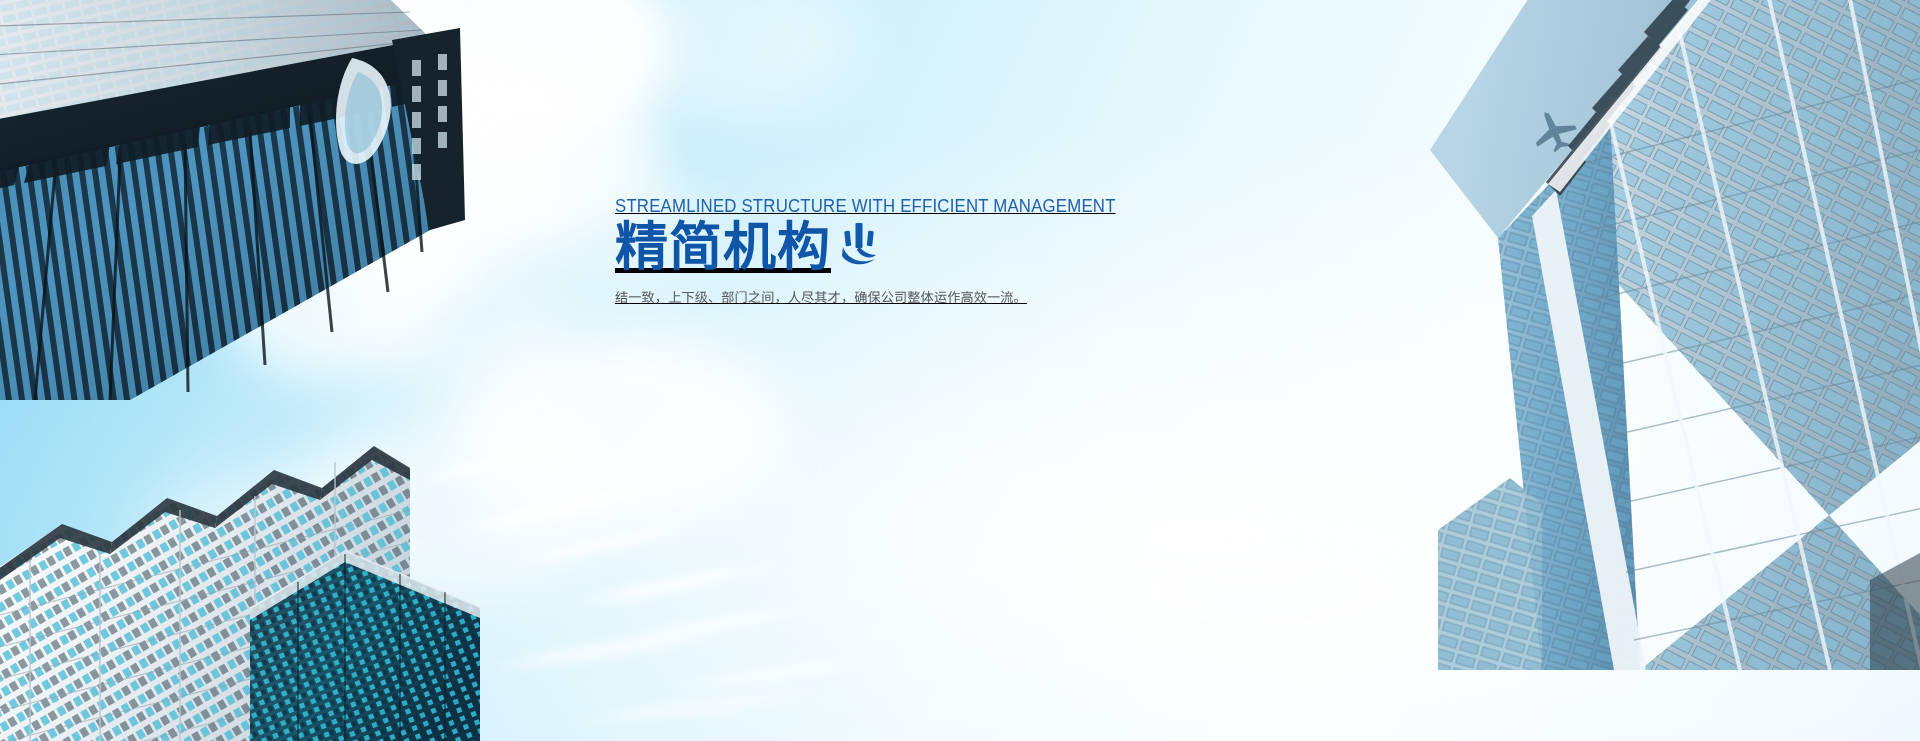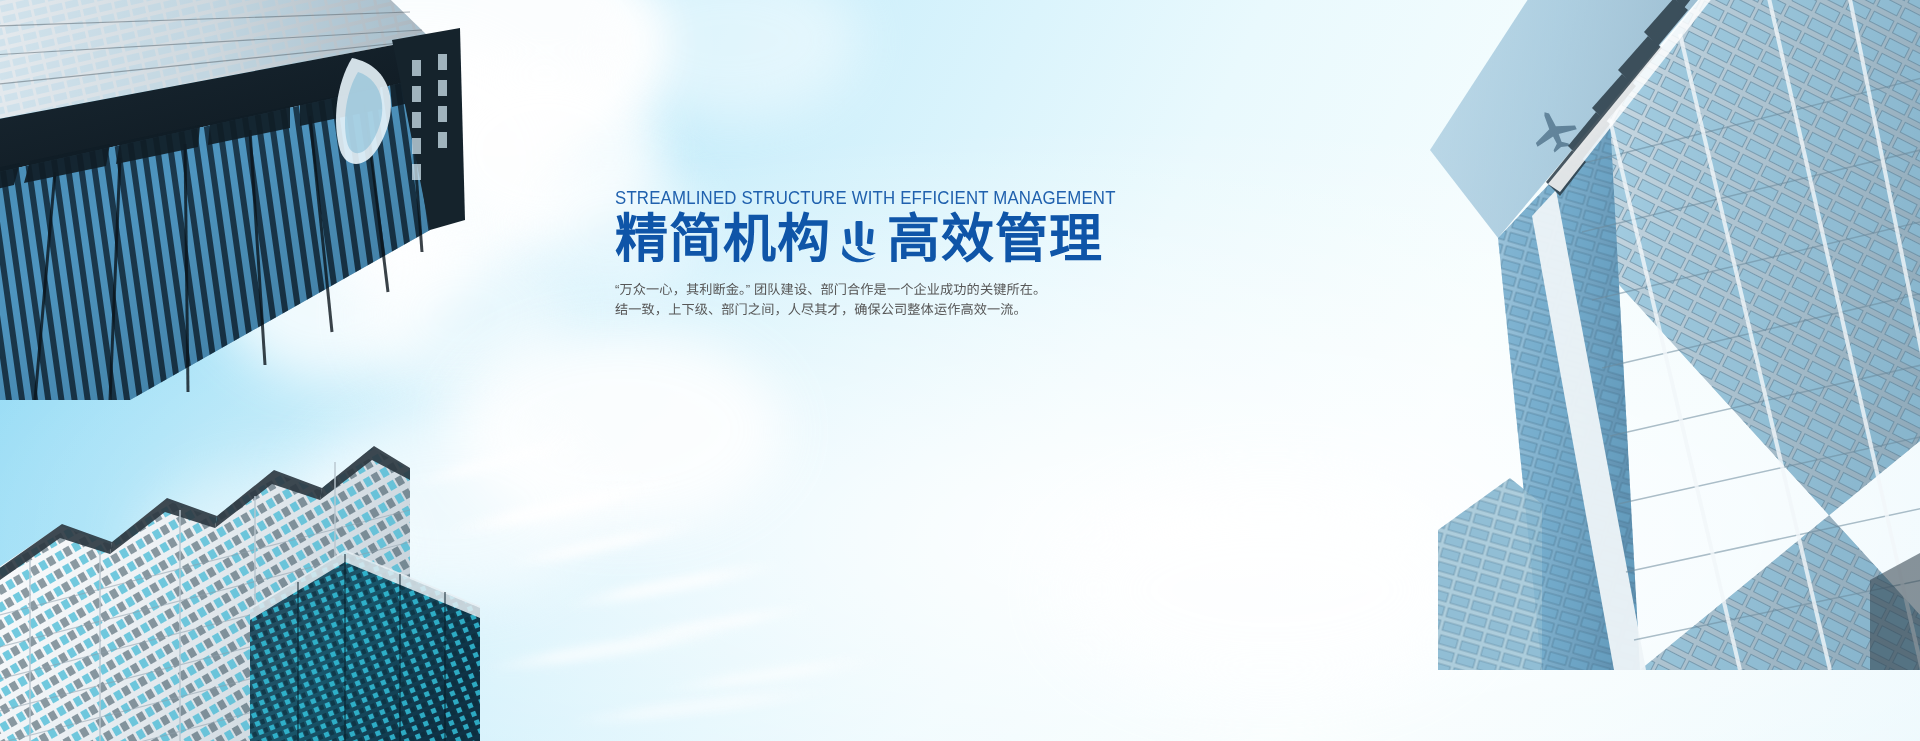--- a/index.html
+++ b/index.html
@@ -80,39 +80,40 @@
   
   .teal-tower{ left:250px; top:490px; width:230px; height:260px; }
 
   
   .right-tower{ right:-30px; top:-30px; width:640px; height:700px; }
 
   
   .copy{
     position:absolute;
     left:615px;
-    top:188px;
+    top:196px;
     width:430px;
     z-index:40;
+    text-decoration:underline;
   }
   .eng{
     font-size:17.5px;
     letter-spacing:.2px;
     color:#2061ae;
     font-weight:400;
     white-space:nowrap;
     line-height:1.2;
     margin-bottom:2px;
     font-stretch:condensed;
     transform:scaleX(.96);
     transform-origin:left center;
   }
   .headline{
     display:flex;
-    align-items:flex-end;
+    align-items:flex-start;
     gap:6px;
     color:#0f55a8;
     font-size:53px;
     line-height:1.06;
     font-weight:700;
     letter-spacing:1px;
     white-space:nowrap;
     margin-top:1px;
   }
   .headline .mark{
@@ -399,23 +400,21 @@
             <rect x="8" y="12" width="5.5" height="15" rx="1" transform="rotate(-6 10.7 19.5)"></rect>
 
             <rect x="30.5" y="12" width="5.5" height="15" rx="1" transform="rotate(6 33.2 19.5)"></rect>
 
             <path d="M6 28 C 10 40, 24 46, 38 40 C 28 48, 12 47, 5 37 Z"></path>
             <path d="M22 27 C 26 33, 33 36, 39 36 C 33 41, 24 38, 20 31 Z"></path>
           </g>
         </svg>
       </span>
 
-      <span>高效管理</span>
     </div>
 
     <div class="para">
-      <div>“万众一心，其利断金。” 团队建设、部门合作是一个企业成功的关键所在。</div>
       <div>结一致，上下级、部门之间，人尽其才，确保公司整体运作高效一流。</div>
     </div>
 
   </div>
 
 </div>
 
 </body></html>

